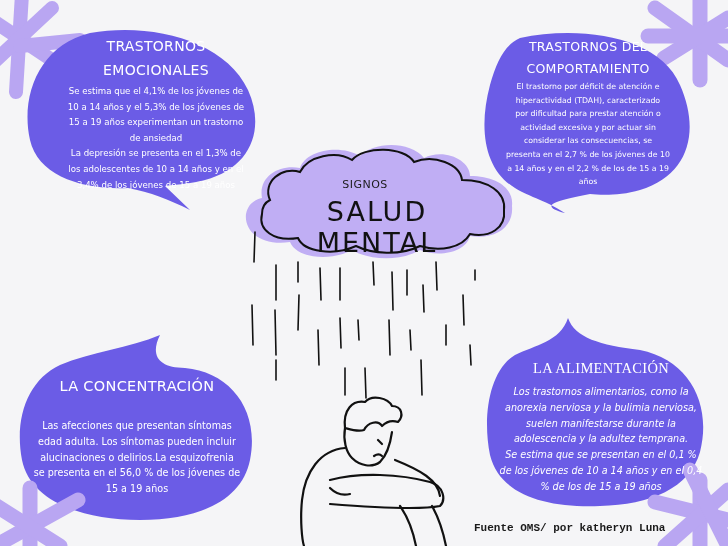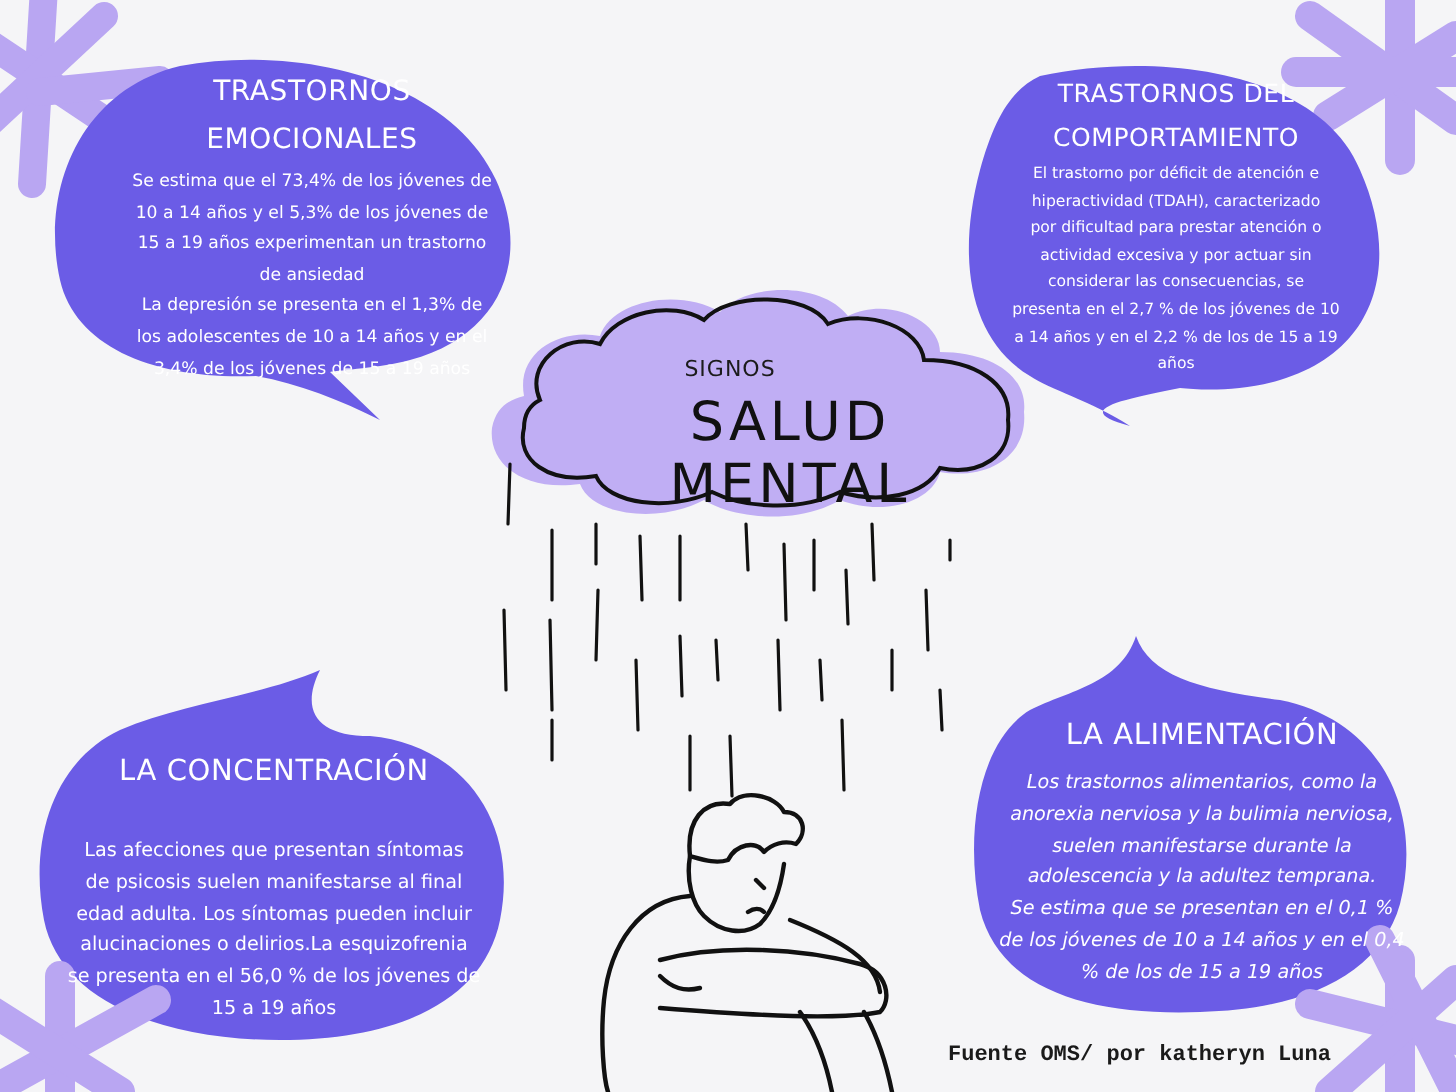--- a/index.html
+++ b/index.html
@@ -16,21 +16,21 @@
     .bubble-title {
       font-size: 14px; letter-spacing: 0.3px; line-height: 24px; font-weight: normal;
     }
     .bubble-body { font-size: 8.6px; line-height: 15.6px; }
     .bubble-body.big { font-size: 9.6px; line-height: 15.8px; }
     .cloud-sub {
       position: absolute; left: 330px; top: 178px; width: 70px; text-align: center;
       font-size: 11px; color: #1c1c1c; letter-spacing: 0.5px;
     }
     .cloud-title {
-      position: absolute; left: 280px; top: 196px; width: 230px; text-align: center;
+      position: absolute; left: 262px; top: 196px; width: 230px; text-align: center;
       font-size: 27px; color: #111111; letter-spacing: 2px; font-weight: normal;
     }
     .footer {
       position: absolute; left: 474px; top: 522px; font-size: 11px; font-weight: bold;
       color: #1a1a1a; font-family: Liberation Mono, monospace;
     }
   </style>
 </head>
 <body>
 
@@ -128,21 +128,21 @@
 
 <div class="cloud-sub">SIGNOS</div>
 <div class="cloud-title">SALUD MENTAL</div>
 
 <div class="bubble-text" style="left:56px; top:34px; width:200px;">
   <div class="bubble-title">
     <div>TRASTORNOS</div>
     <div>EMOCIONALES</div>
   </div>
   <div class="bubble-body" style="margin-top:2px;">
-    <div>Se estima que el 73,4% de los jóvenes de</div>
+    <div>Se estima que el 4,1% de los jóvenes de</div>
     <div>10 a 14 años y el 5,3% de los jóvenes de</div>
     <div>15 a 19 años experimentan un trastorno</div>
     <div>de ansiedad</div>
     <div>La depresión se presenta en el 1,3% de</div>
     <div>los adolescentes de 10 a 14 años y en el</div>
     <div>3,4% de los jóvenes de 15 a 19 años</div>
   </div>
 </div>
 
 <div class="bubble-text" style="left:498px; top:36px; width:180px;">
@@ -161,30 +161,29 @@
     <div>años</div>
   </div>
 </div>
 
 <div class="bubble-text" style="left:30px; top:374px; width:214px;">
   <div class="bubble-title" style="font-size:14.5px;">
     <div>LA CONCENTRACIÓN</div>
   </div>
   <div class="bubble-body big" style="margin-top:20px;">
     <div>Las afecciones que presentan síntomas</div>
-    <div>de psicosis suelen manifestarse al final</div>
     <div>edad adulta. Los síntomas pueden incluir</div>
     <div>alucinaciones o delirios.La esquizofrenia</div>
     <div>se presenta en el 56,0 % de los jóvenes de</div>
     <div>15 a 19 años</div>
   </div>
 </div>
 
 <div class="bubble-text" style="left:494px; top:356px; width:214px;">
-  <div class="bubble-title" style="font-size:14.5px;">
+  <div class="bubble-title" style="font-size:14.5px;font-family:Liberation Serif, serif;">
     <div>LA ALIMENTACIÓN</div>
   </div>
   <div class="bubble-body big" style="margin-top:4px;font-style:italic;">
     <div>Los trastornos alimentarios, como la</div>
     <div>anorexia nerviosa y la bulimia nerviosa,</div>
     <div>suelen manifestarse durante la</div>
     <div>adolescencia y la adultez temprana.</div>
     <div>Se estima que se presentan en el 0,1 %</div>
     <div>de los jóvenes de 10 a 14 años y en el 0,4</div>
     <div>% de los de 15 a 19 años</div>

